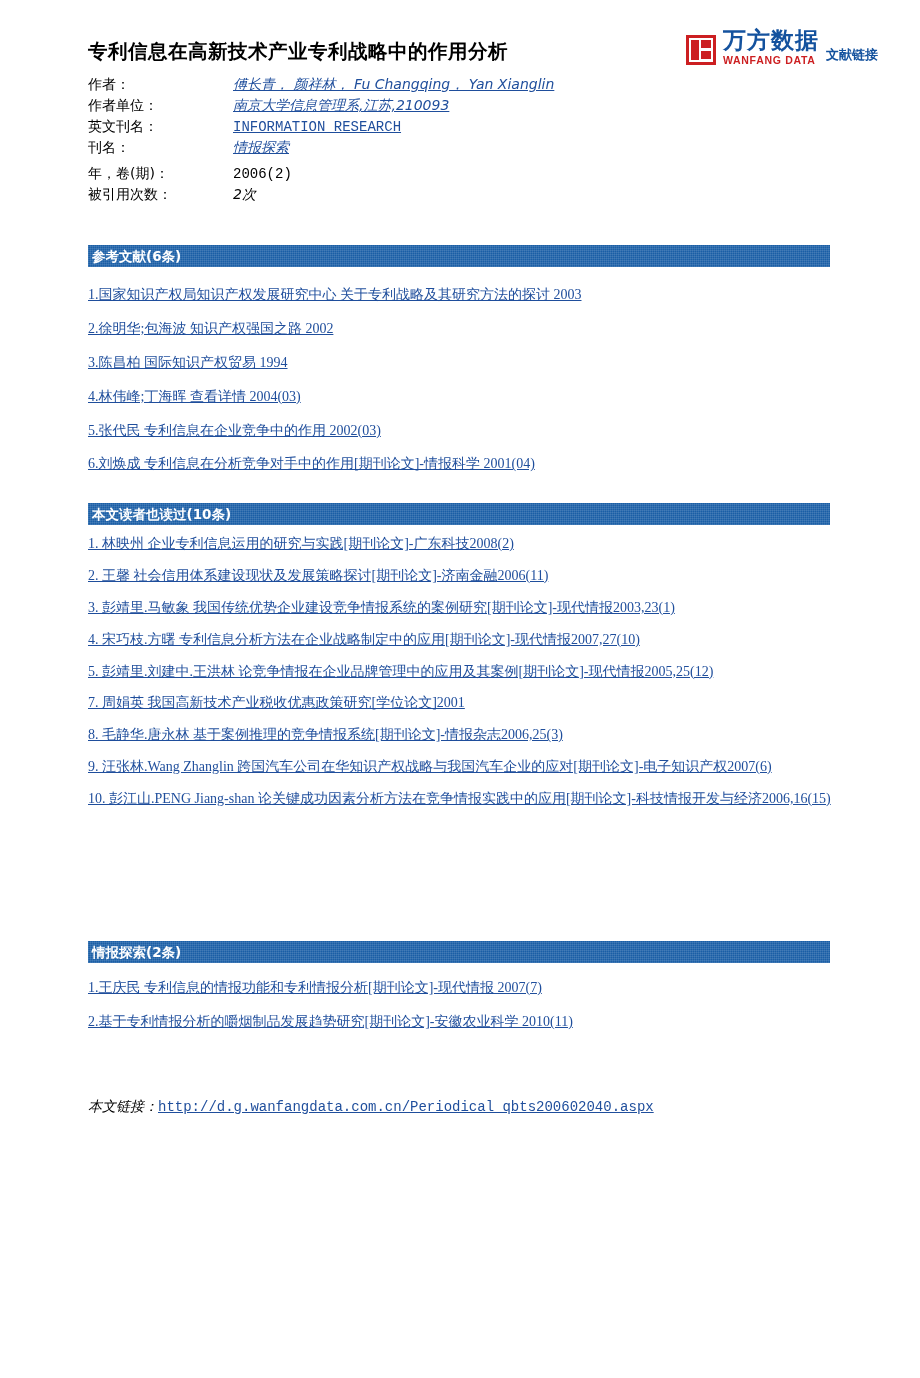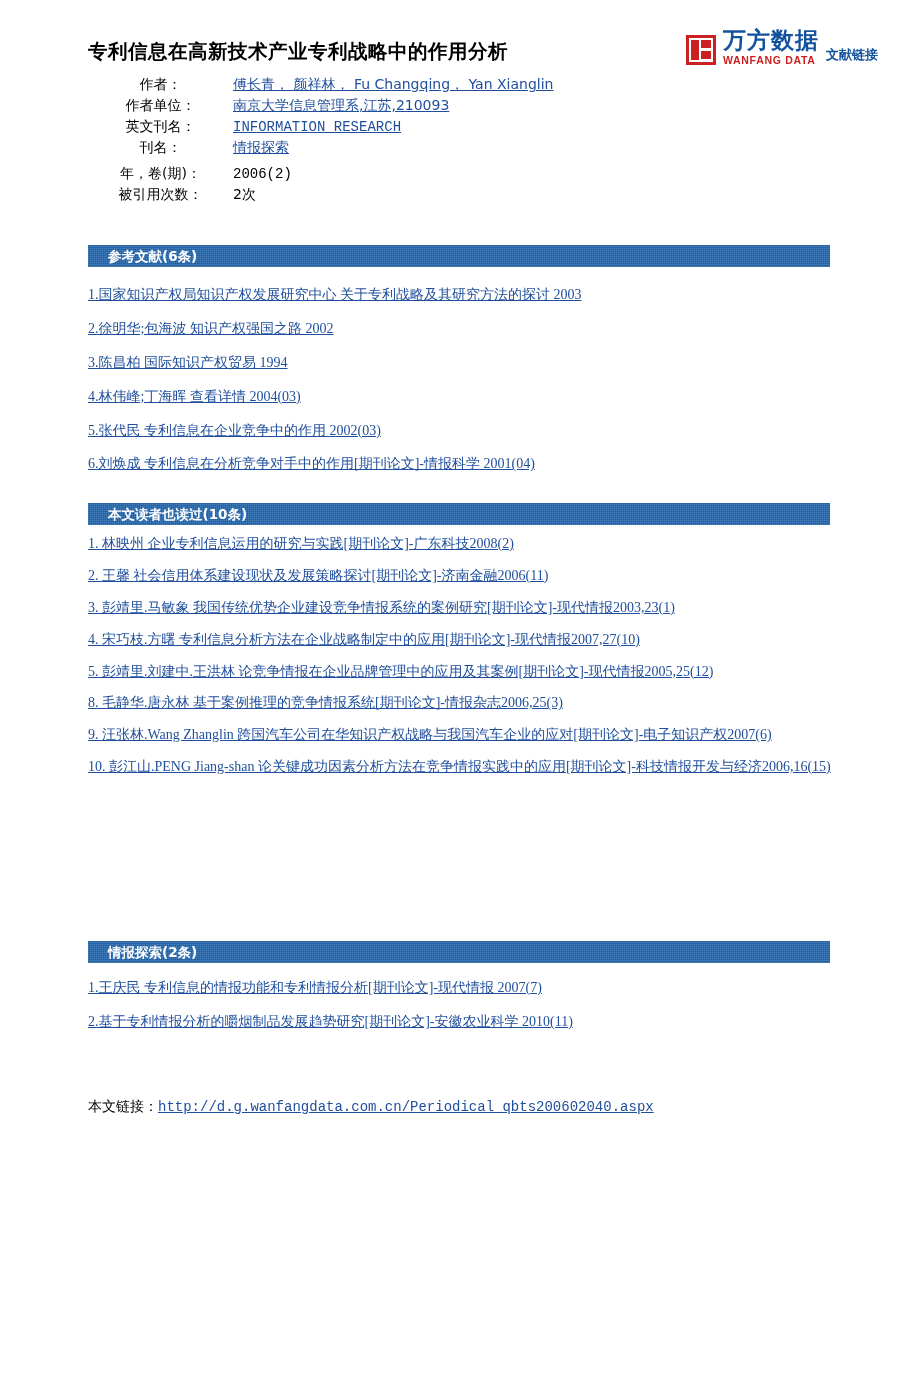--- a/index.html
+++ b/index.html
@@ -100,36 +100,35 @@
   .meta {
     position: absolute;
     left: 88px;
     top: 76px;
     font-size: 14.5px;
   }
   .meta-row {
     display: flex;
     align-items: baseline;
     min-height: 21px;
-    text-align: center;
   }
   .meta-row.tall { min-height: 26px; }
   .meta-label {
     width: 145px;
     flex: 0 0 145px;
     white-space: nowrap;
     font-family: "DejaVu Sans", "Liberation Sans", sans-serif;
     font-size: 14px;
   }
   .meta-val {
     white-space: nowrap;
     font-size: 14px;
   }
   .mono { font-family: "Liberation Mono", "DejaVu Sans Mono", monospace; }
-  .cnf  { font-family: "DejaVu Sans", "Liberation Sans", sans-serif; }
+  .cnf  { font-family: "DejaVu Sans", "Liberation Sans", sans-serif; font-style: italic; }
 
   a.lnk, .lnk {
     color: #1f4e9c;
     text-decoration: underline;
   }
 
   
   .banner {
     position: absolute;
     left: 88px;
@@ -137,21 +136,21 @@
     height: 22px;
     background-color: #1a5ea6;
     background-image:
       repeating-linear-gradient(0deg, rgba(255,255,255,.10) 0 1px, rgba(0,0,0,0) 1px 2px),
       repeating-linear-gradient(90deg, rgba(255,255,255,.09) 0 1px, rgba(0,0,0,0) 1px 2px);
     color: #ffffff;
     font-family: "DejaVu Sans", "Liberation Sans", sans-serif;
     font-weight: bold;
     font-size: 13.5px;
     line-height: 22px;
-    padding-left: 20px;
+    padding-left: 4px;
     box-sizing: border-box;
     white-space: nowrap;
   }
 
   
   .list {
     position: absolute;
     left: 88px;
     width: 760px;
     font-size: 14px;
@@ -224,20 +223,21 @@
     <div class="entry lnk">6.刘焕成 专利信息在分析竞争对手中的作用[期刊论文]-情报科学 2001(04)</div>
   </div>
 
   <div class="banner" style="top:503px;">本文读者也读过(10条)</div>
   <div class="list dense" style="top:534px;">
     <div class="entry lnk">1. 林映州 企业专利信息运用的研究与实践[期刊论文]-广东科技2008(2)</div>
     <div class="entry lnk">2. 王馨 社会信用体系建设现状及发展策略探讨[期刊论文]-济南金融2006(11)</div>
     <div class="entry lnk">3. 彭靖里.马敏象 我国传统优势企业建设竞争情报系统的案例研究[期刊论文]-现代情报2003,23(1)</div>
     <div class="entry lnk">4. 宋巧枝.方曙 专利信息分析方法在企业战略制定中的应用[期刊论文]-现代情报2007,27(10)</div>
     <div class="entry lnk">5. 彭靖里.刘建中.王洪林 论竞争情报在企业品牌管理中的应用及其案例[期刊论文]-现代情报2005,25(12)</div>
+    <div class="entry lnk">7. 周娟英 我国高新技术产业税收优惠政策研究[学位论文]2001</div>
     <div class="entry lnk">8. 毛静华.唐永林 基于案例推理的竞争情报系统[期刊论文]-情报杂志2006,25(3)</div>
     <div class="entry lnk">9. 汪张林.Wang Zhanglin 跨国汽车公司在华知识产权战略与我国汽车企业的应对[期刊论文]-电子知识产权2007(6)</div>
     <div class="entry lnk">10. 彭江山.PENG Jiang-shan 论关键成功因素分析方法在竞争情报实践中的应用[期刊论文]-科技情报开发与经济2006,16(15)</div>
   </div>
 
   <div class="banner" style="top:941px;">情报探索(2条)</div>
   <div class="list" style="top:978px;">
     <div class="entry lnk">1.王庆民 专利信息的情报功能和专利情报分析[期刊论文]-现代情报 2007(7)</div>
     <div class="entry lnk">2.基于专利情报分析的嚼烟制品发展趋势研究[期刊论文]-安徽农业科学 2010(11)</div>
   </div>

